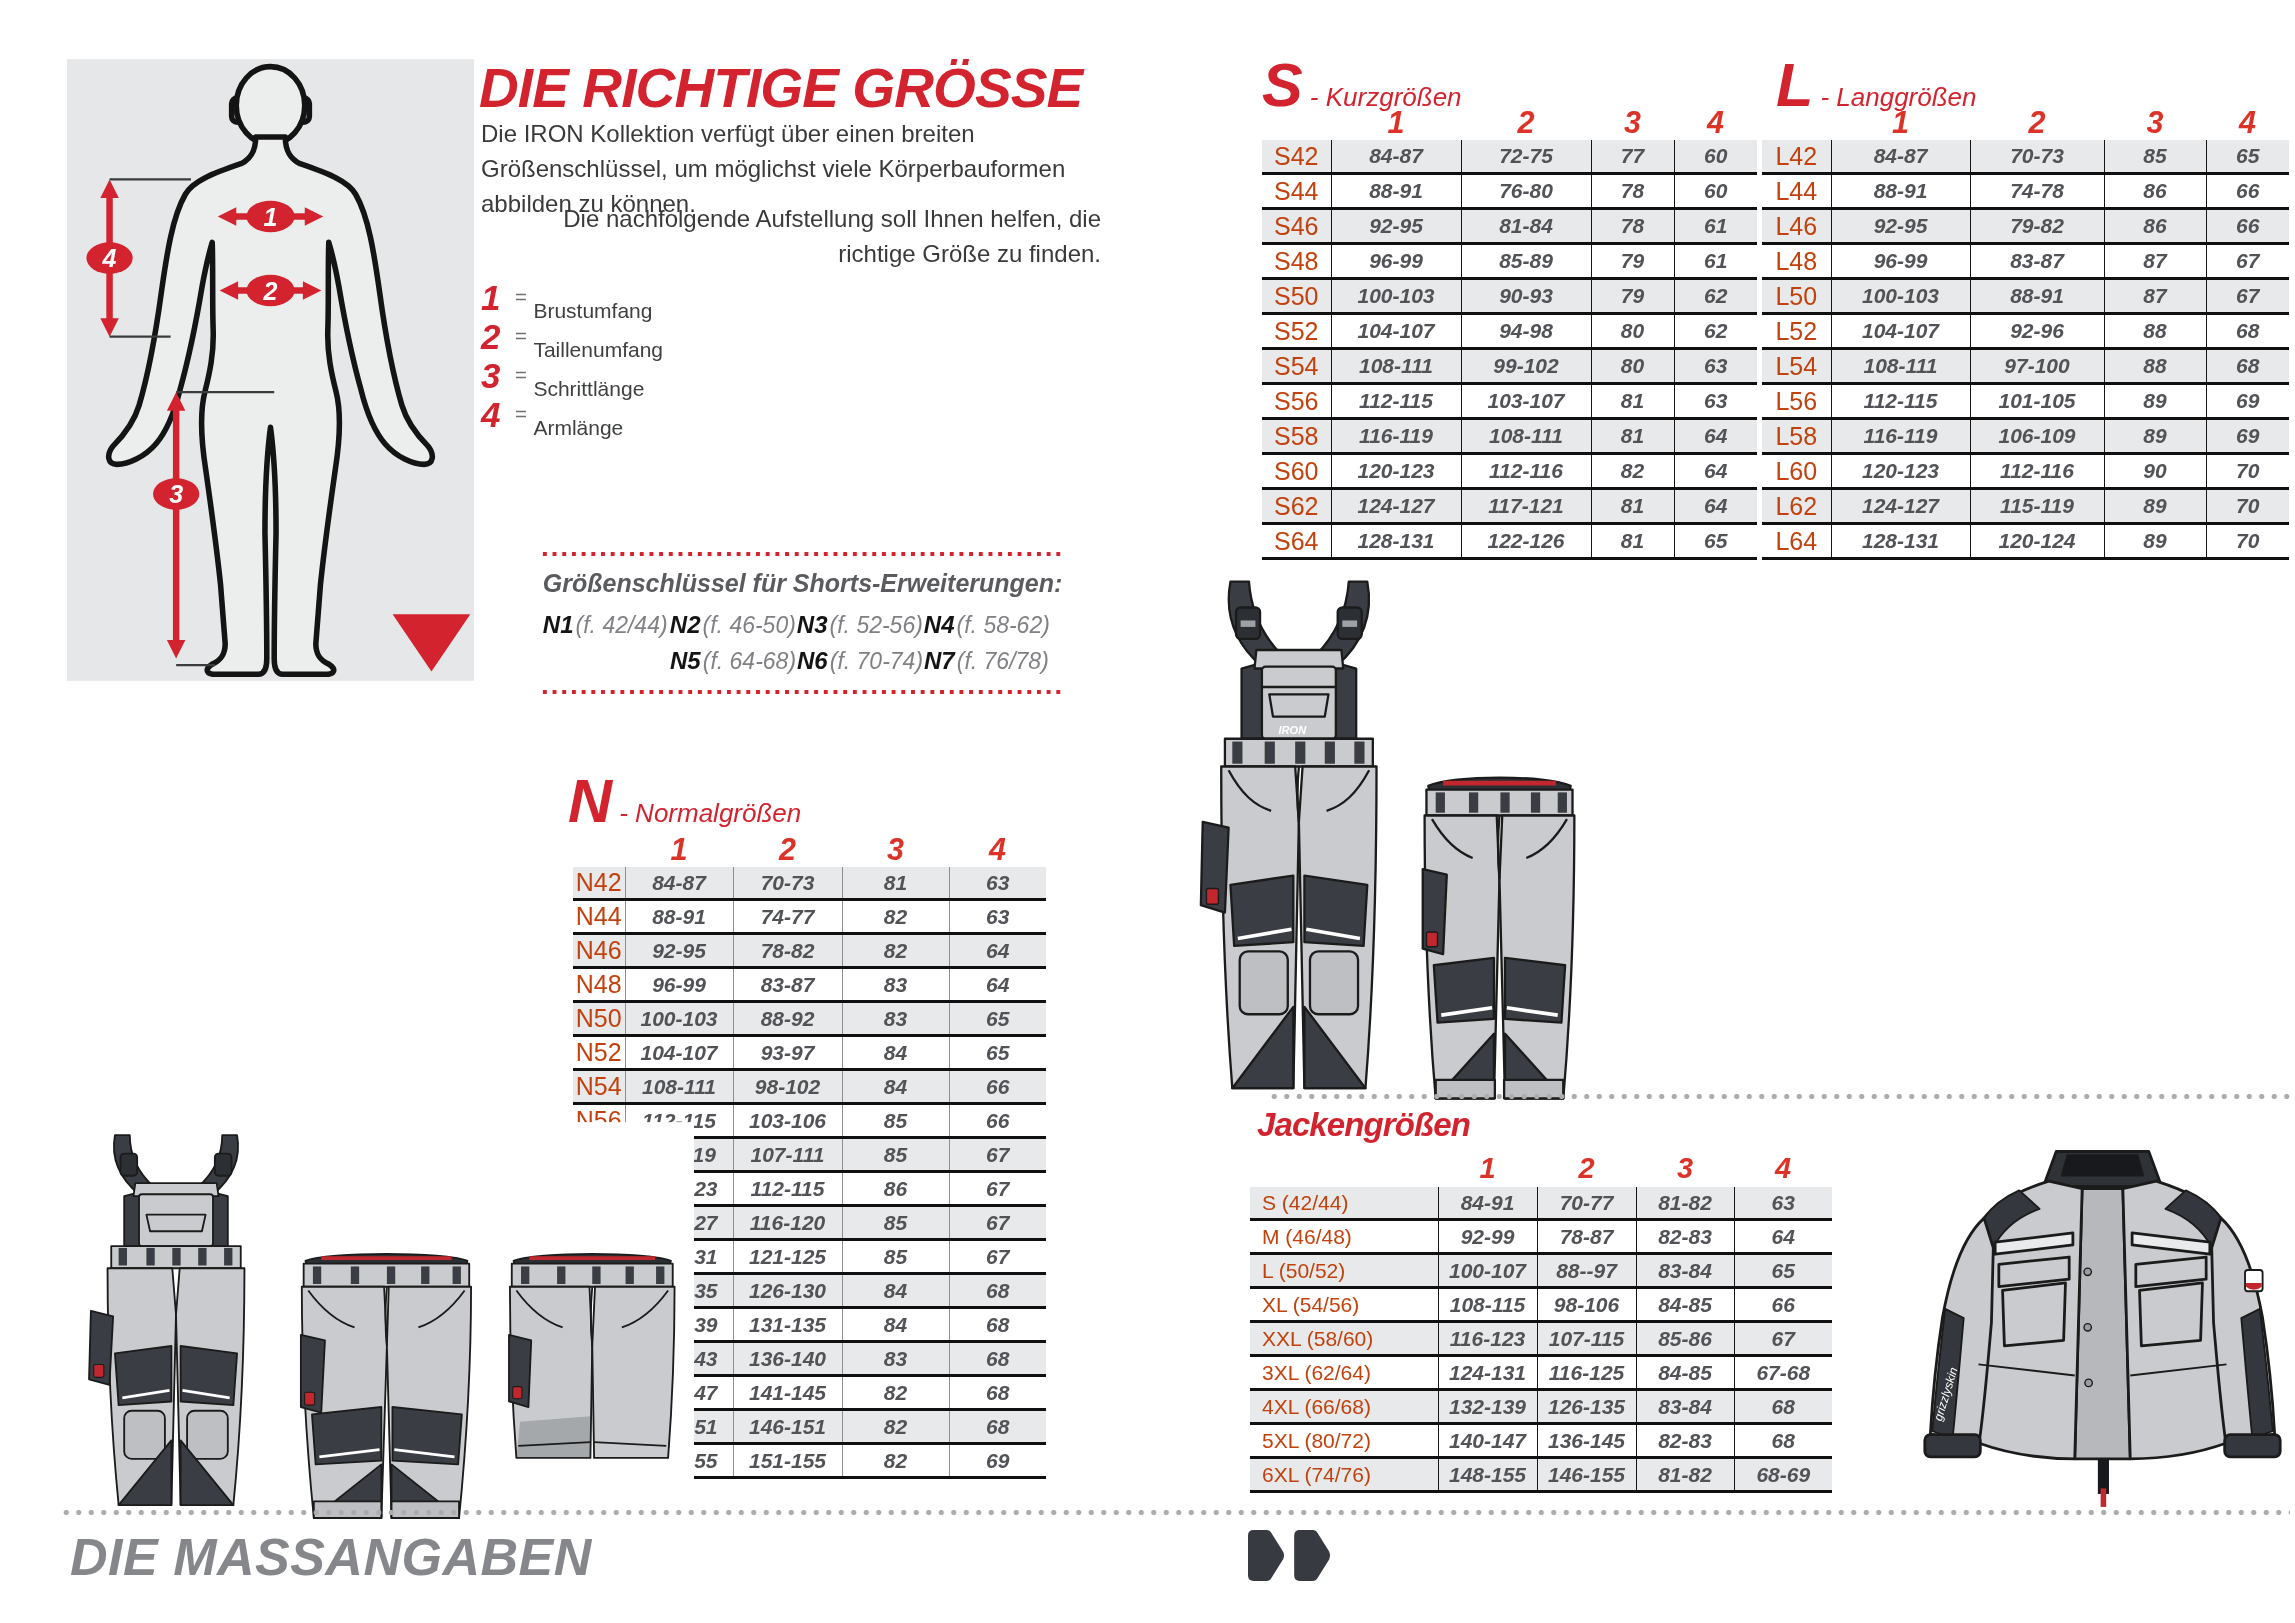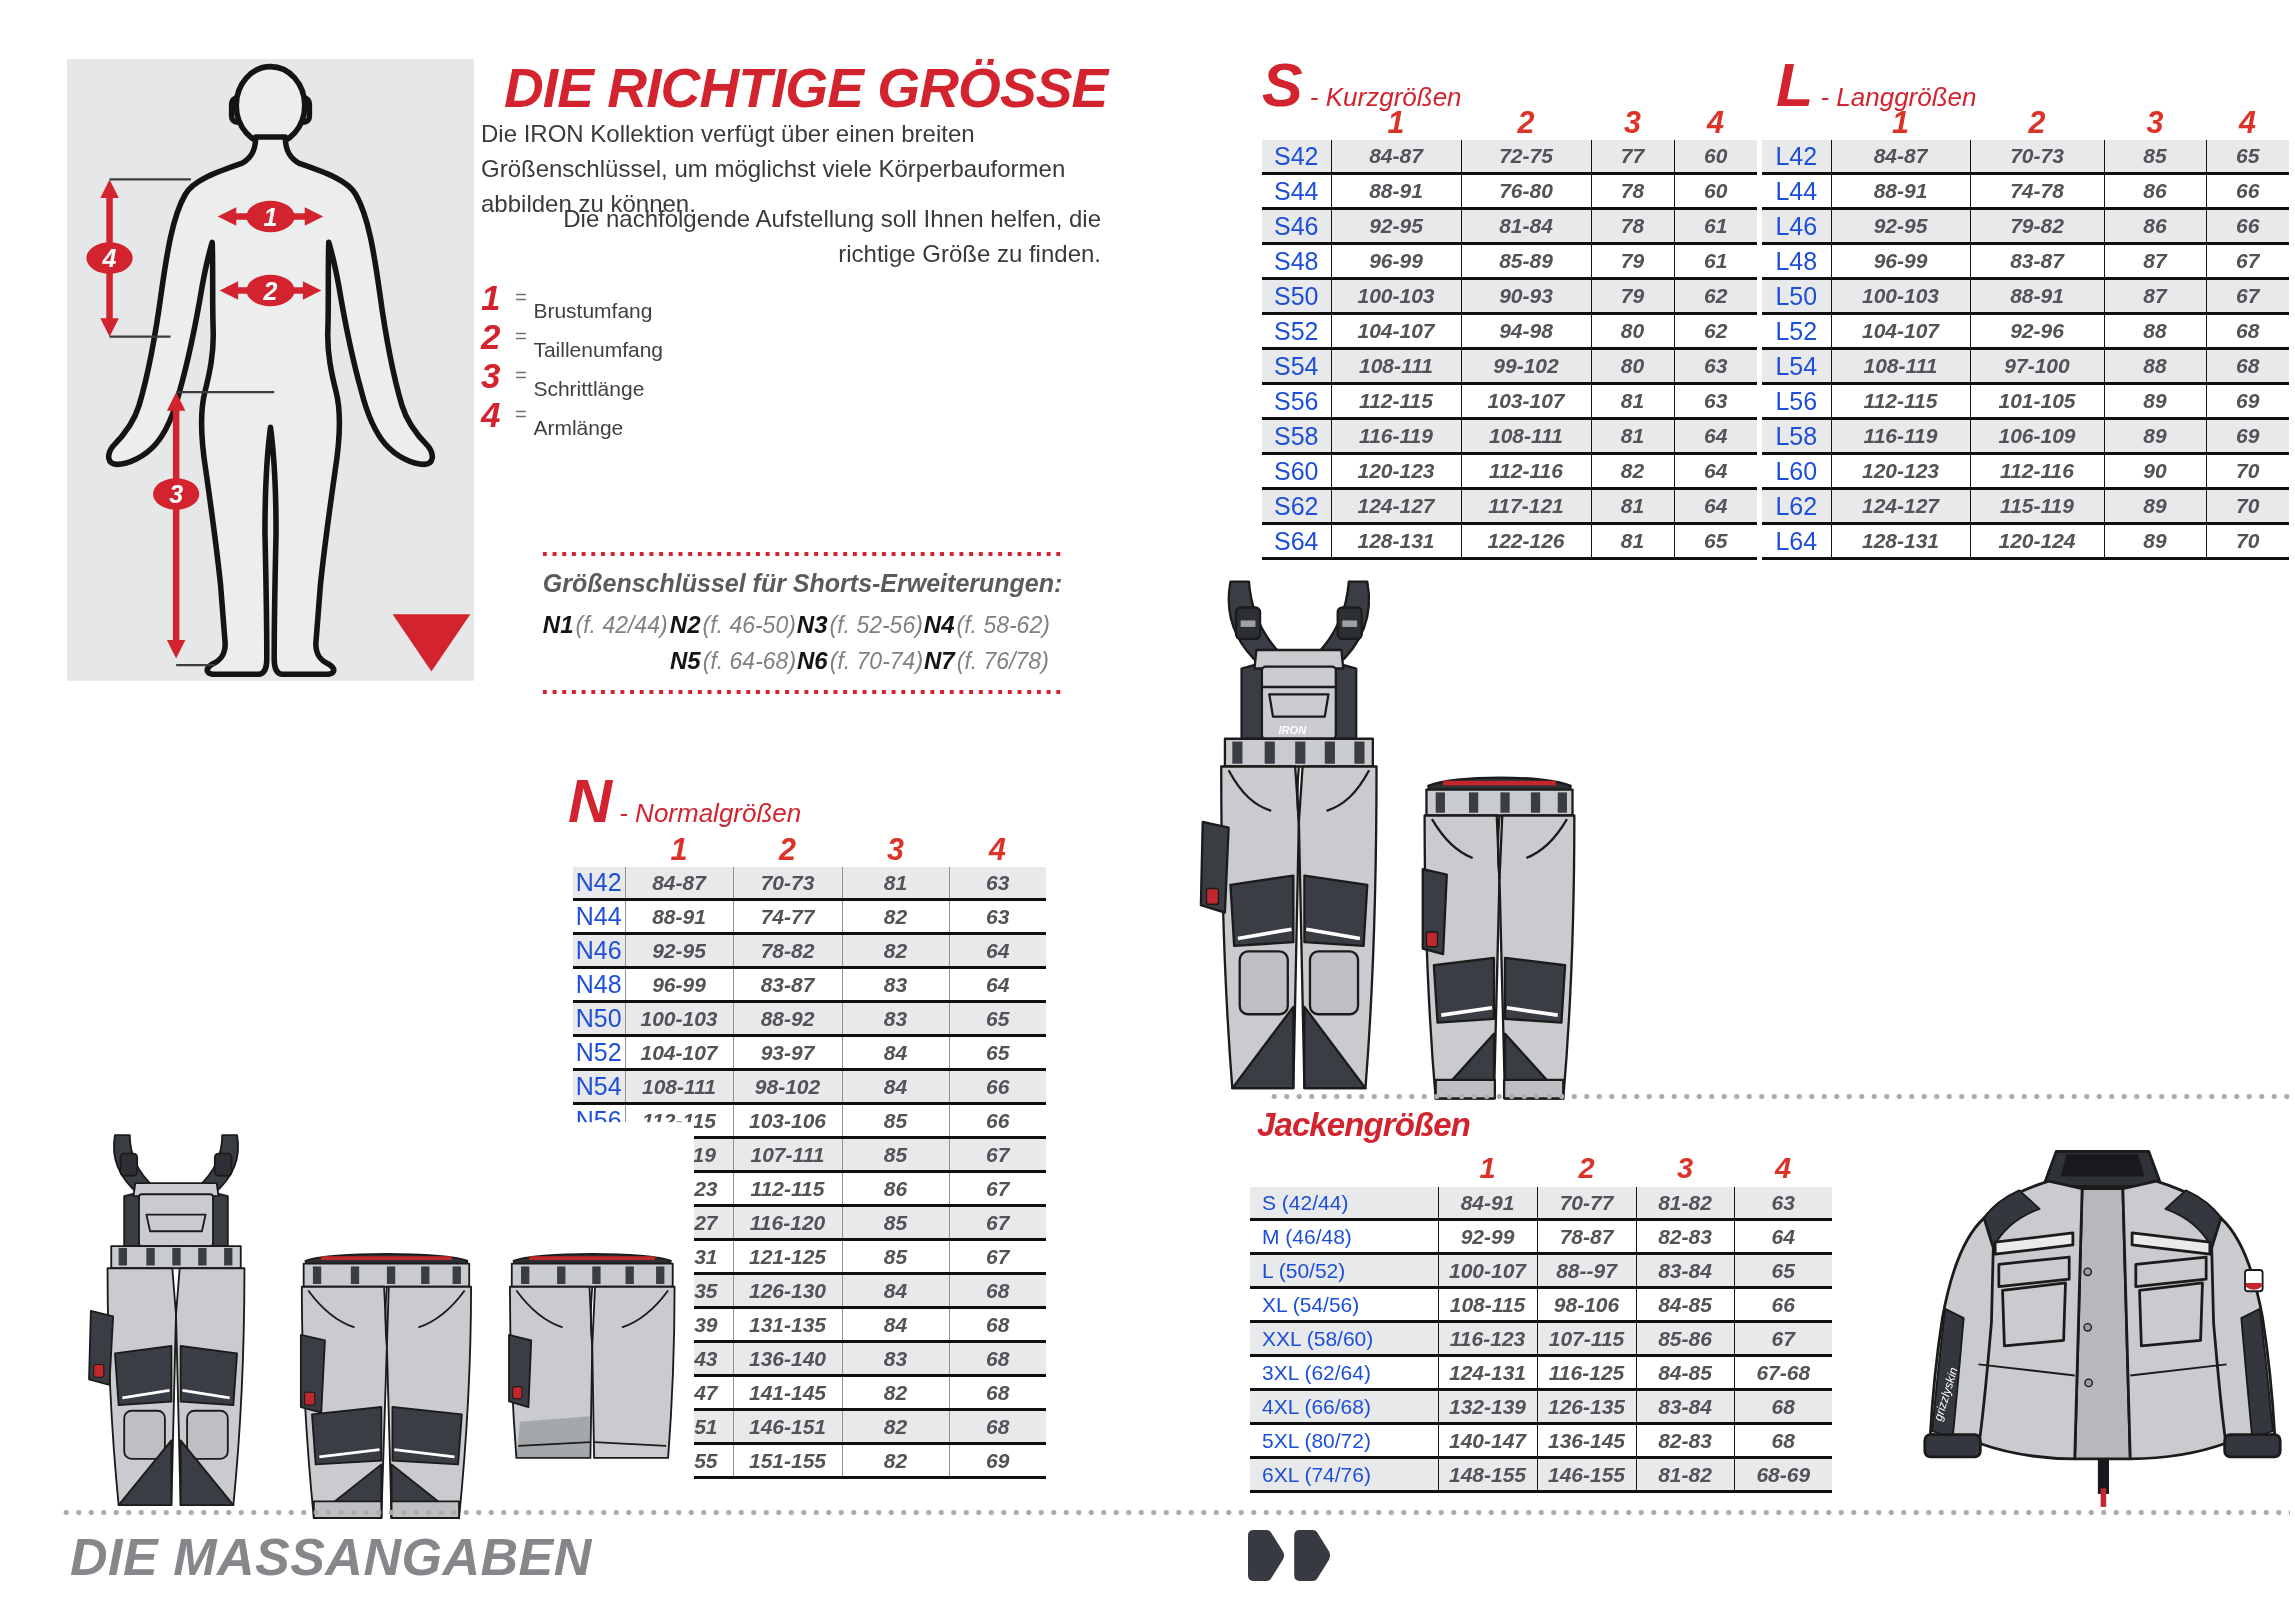--- a/index.html
+++ b/index.html
@@ -36,21 +36,21 @@
   .tbl-title .suffix{font-size:26px;margin-left:6.5px;}
   .jacken-title{font-size:33px;font-weight:bold;font-style:italic;color:#d2232e;letter-spacing:-0.9px;white-space:nowrap;}
 
   table.size-table{border-collapse:collapse;table-layout:fixed;}
   table.size-table th{font-size:30.5px;font-weight:bold;font-style:italic;color:#dc3328;text-align:center;
                       vertical-align:middle;padding:0;}
   table.size-table td{padding:0;vertical-align:middle;border-bottom:3.2px solid #101010;
                       font-size:21px;font-weight:bold;font-style:italic;color:#515357;text-align:center;}
   table.size-table td+td{border-left:1.9px solid #151515;}
   table.size-table tbody tr:nth-child(odd) td{background:#e8e9ea;}
-  table.size-table td.label{font-size:25px;font-weight:normal;font-style:normal;color:#1d4ed8;}
+  table.size-table td.label{font-size:25px;font-weight:normal;font-style:normal;color:#c2410c;}
 
   #table-s th{height:35px;} #table-s td{height:32px;}
   #table-l th{height:35px;} #table-l td{height:32px;}
   #table-n th{height:35px;} #table-n td{height:31px;}
   #table-n td+td{border-left-color:#8d8f92;}
   #table-j th{height:37px;font-size:29px;} #table-j td{height:31px;}
   #table-j td.label{text-align:left;padding-left:12px;font-size:21px;}
 
   #table-s col:nth-child(1){width:69px;} #table-s col:nth-child(2){width:130px;}
   #table-s col:nth-child(3){width:130px;} #table-s col:nth-child(4){width:83px;}
@@ -136,21 +136,21 @@
             <text x="220" y="260">2</text>
             <text x="118" y="480">3</text>
             <text x="46" y="225">4</text>
           </g>
         </g>
         <polygon points="352,600 436,600 394,662" fill="#d2232e"></polygon>
       </g>
     </svg>
   </div>
 
-  <div class="abs main-title" style="left:504px;top:56px;">DIE RICHTIGE GRÖSSE</div>
+  <div class="abs main-title" style="left:479px;top:56px;">DIE RICHTIGE GRÖSSE</div>
   <div class="abs intro-p" style="left:481px;top:117px;">Die IRON Kollektion verfügt über einen breiten Größenschlüssel, um möglichst viele Körperbauformen abbilden zu können.</div>
   <div class="abs intro-p" style="left:481px;top:202px;text-align:right;">Die nachfolgende Aufstellung soll Ihnen helfen, die richtige Größe zu finden.</div>
   <div class="abs" style="left:481px;top:278px;" id="legend">
       <div class="legend-item">
         <span class="legend-num">1</span>
         <span class="legend-eq">=</span>
         <span class="legend-label">Brustumfang</span>
       </div>
       <div class="legend-item">
         <span class="legend-num">2</span>

